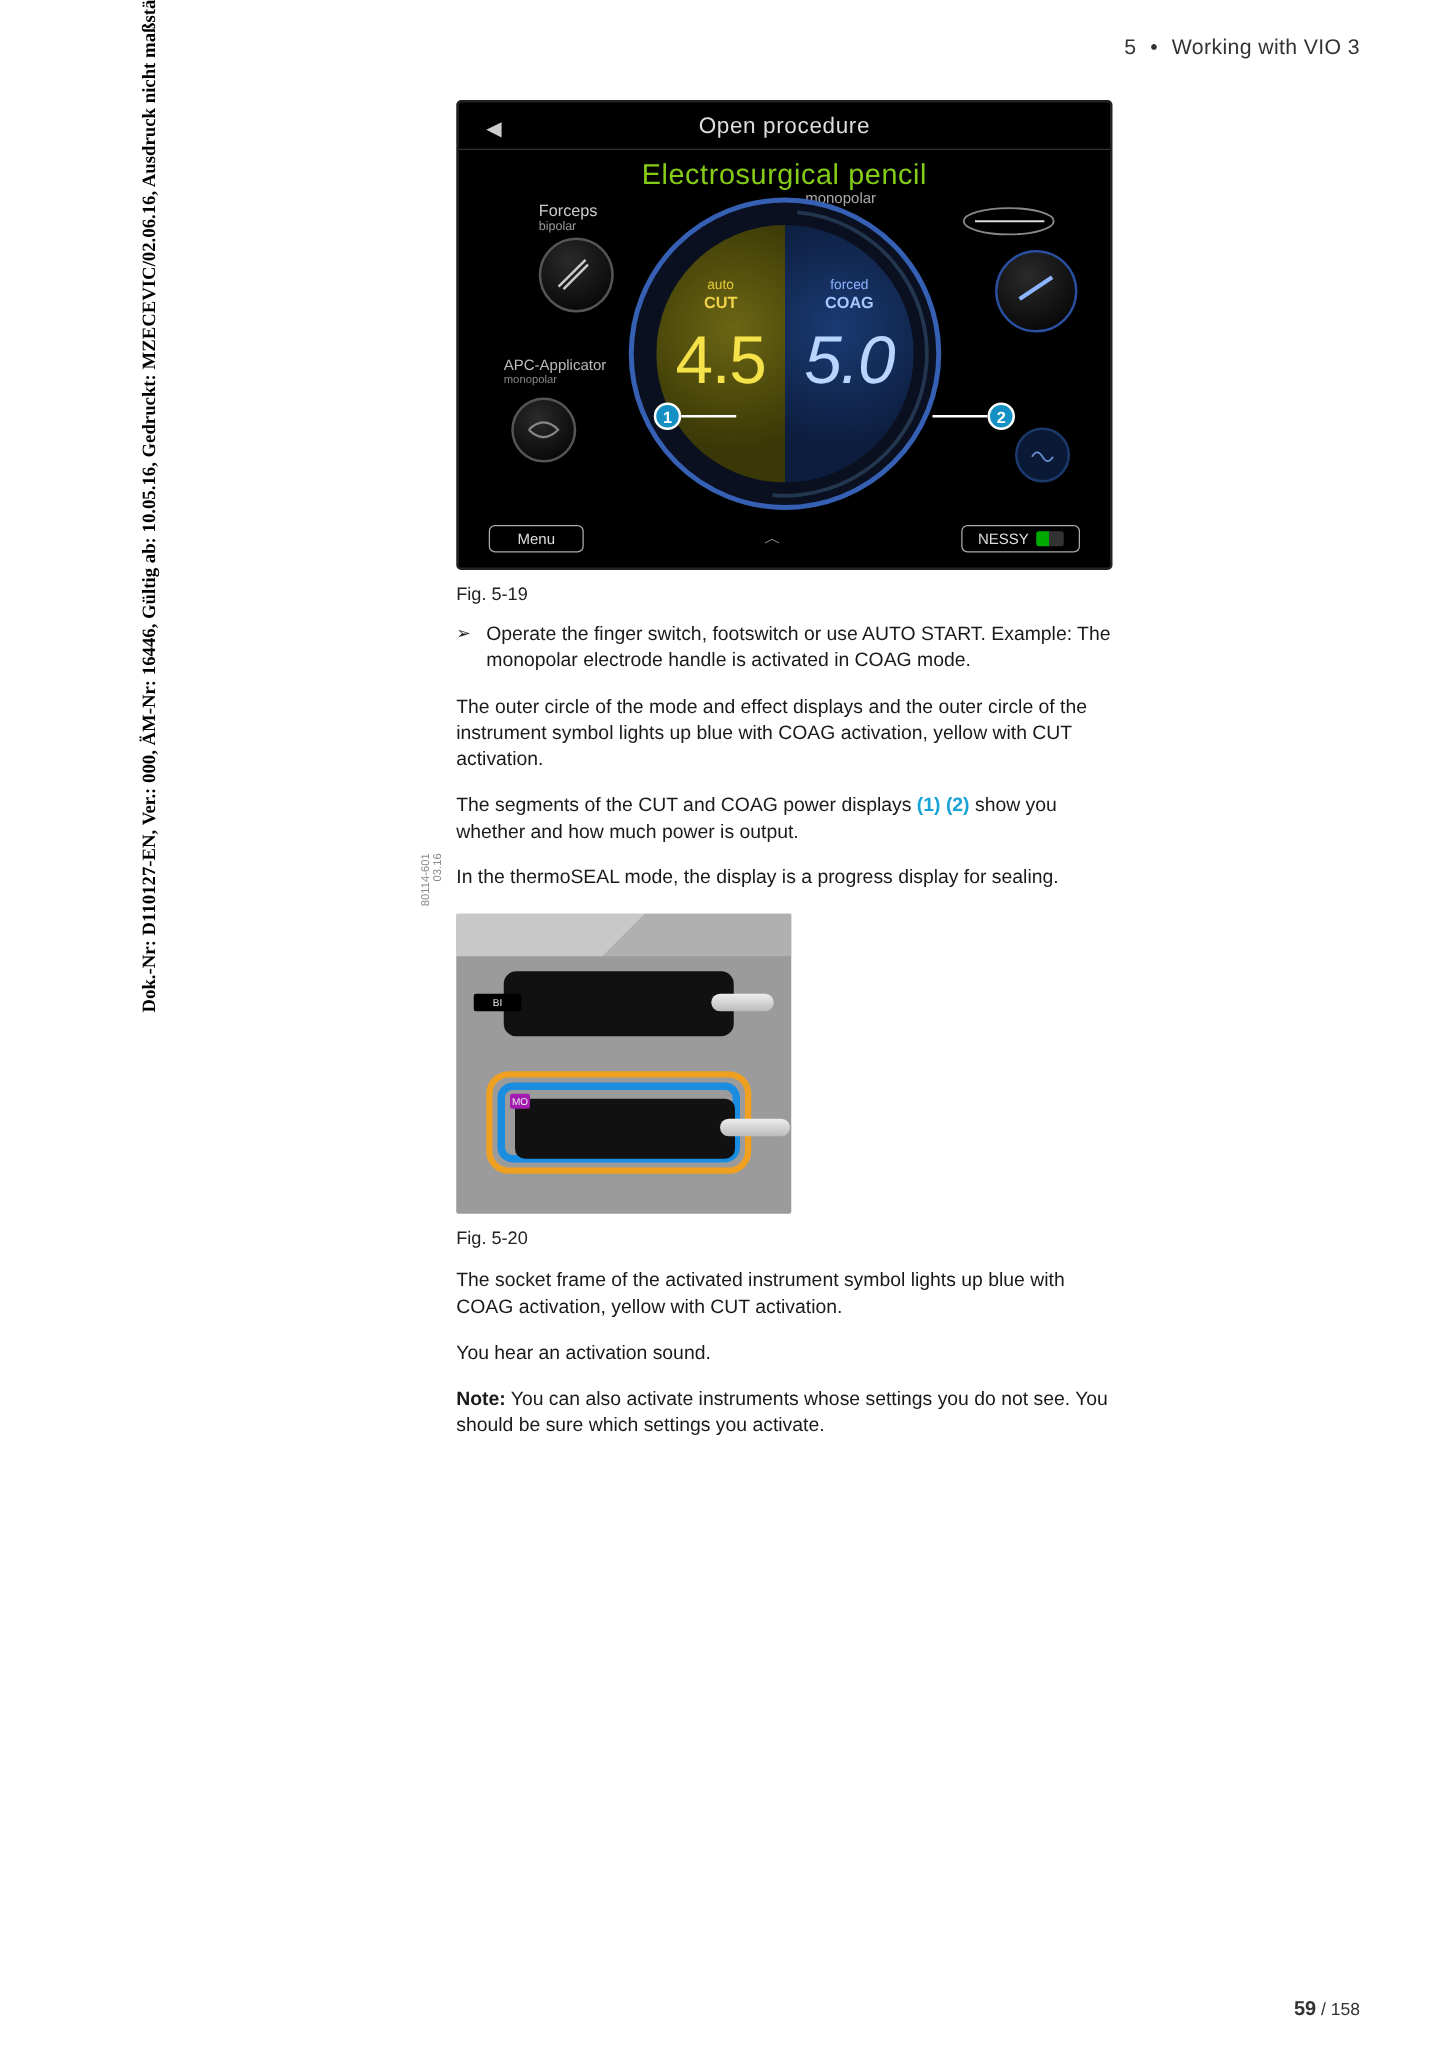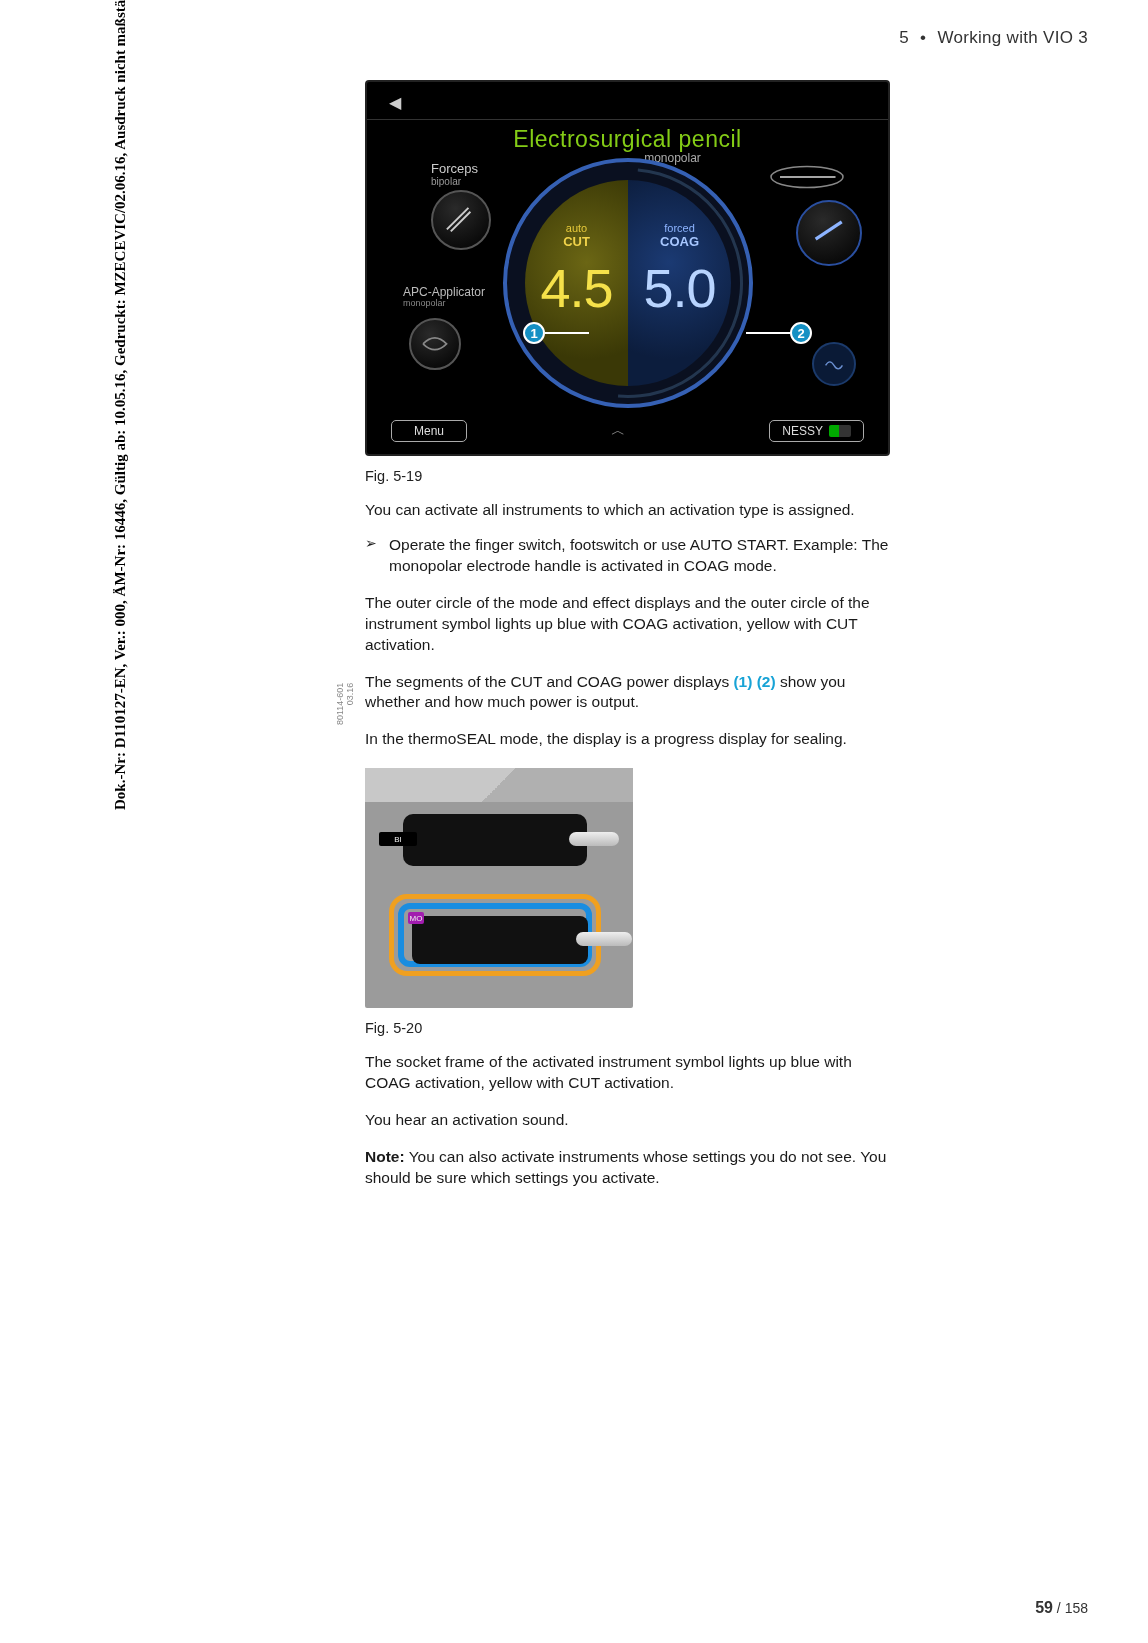--- a/index.html
+++ b/index.html
@@ -122,21 +122,21 @@
   .dial-left { background: radial-gradient(circle at 60% 40%, #6b6614, #3a3806 70%); }
   .dial-right { background: radial-gradient(circle at 40% 40%, #1b3a73, #0c1d3d 70%); }
   .mode-top { font-size: 11px; margin-top: -26px; }
   .mode-top.auto { color: #e6c93a; }
   .mode-top.forced { color: #8db4ff; }
   .mode-line2 { font-size: 13px; font-weight: 600; }
   .mode-line2.cut { color: #f0d24a; }
   .mode-line2.coag { color: #a7c7ff; }
   .big-num { font-size: 54px; font-weight: 300; margin-top: 8px; letter-spacing: -1px; }
   .big-num.cut { color: #f5e14a; }
-  .big-num.coag { color: #b8d4ff; }
+  .big-num.coag { color: #b8d4ff; font-style: italic; }
   .seg-arc {
     position: absolute;
     inset: 6px;
     border-radius: 50%;
     border: 3px solid transparent;
     border-top-color: #6fa8dc;
     border-right-color: #6fa8dc;
     transform: rotate(50deg);
     opacity: 0.25;
   }
@@ -357,20 +357,21 @@
   <span class="chap">5</span>
   <span class="bullet">•</span>
   <span>Working with VIO 3</span>
 </div>
 
 <div class="content">
 
   <div class="screen">
     <div class="screen-top">
       <span class="back">◀</span>
+      <span class="title">Open procedure</span>
     </div>
     <div class="subtitle">Electrosurgical pencil</div>
     <div class="sub2">monopolar</div>
 
     <div class="forceps-label">
       <span>Forceps</span>
       <span class="sm">bipolar</span>
     </div>
     <div class="side-bubble sb-forceps sb-icon">
       <svg viewBox="0 0 40 40">
@@ -434,21 +435,20 @@
         <div class="scr-btn" style="padding:3px 12px;display:flex;align-items:center;gap:6px">
           <span>NESSY</span>
           <span class="nessy-bars"></span>
         </div>
       </div>
     </div>
   </div>
 
   <div class="caption">Fig. 5-19</div>
 
-  <div class="body-text">You can activate all instruments to which an activation type is assigned.</div>
 
   <div class="step">
     <div class="arrow">➢</div>
     <div class="txt">Operate the finger switch, footswitch or use AUTO START. Example: The monopolar electrode handle is activated in COAG mode.</div>
   </div>
 
   <div class="body-text">The outer circle of the mode and effect displays and the outer circle of the instrument symbol lights up blue with COAG activation, yellow with CUT activation.</div>
 
   <div class="body-text">
     <span>The segments of the CUT and COAG power displays </span><span class="ref-cyan">(1)</span> <span class="ref-cyan">(2)</span><span> show you whether and how much power is output.</span>

